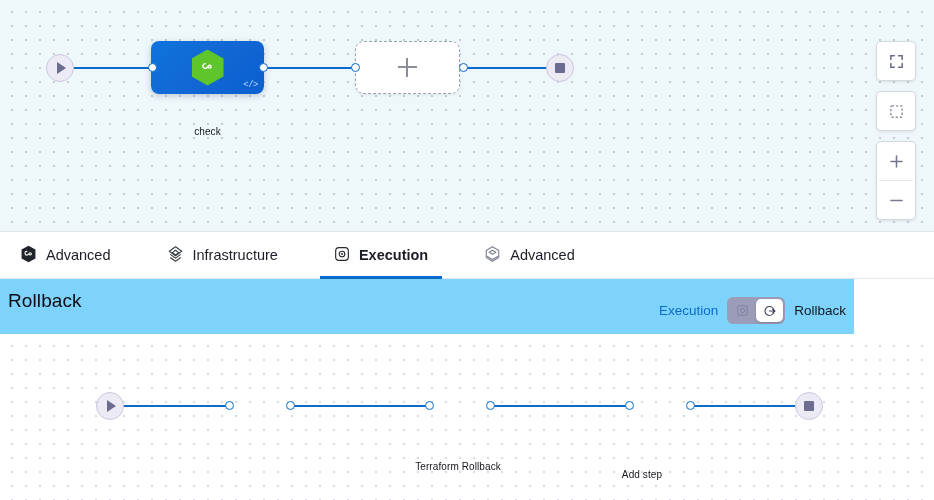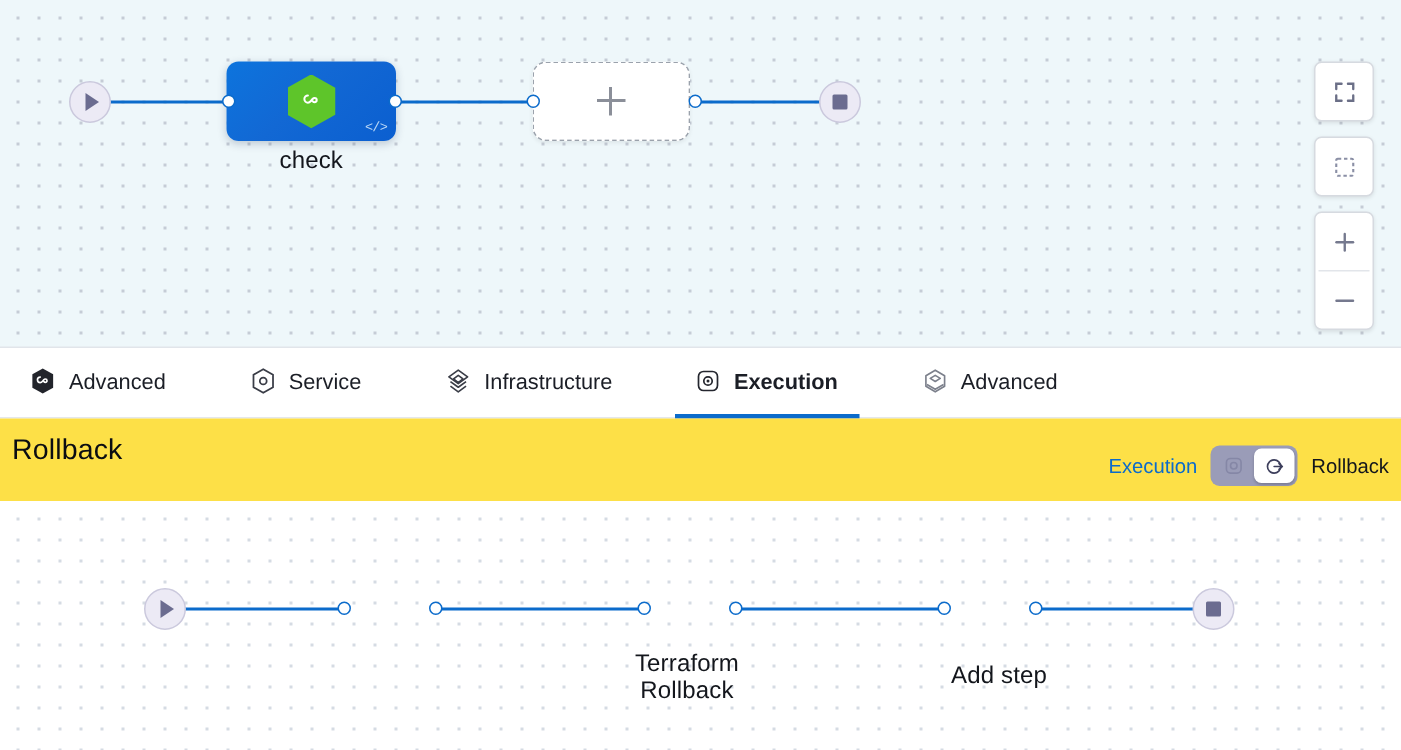--- a/index.html
+++ b/index.html
@@ -77,24 +77,25 @@
   }
   .sq-stop {
     width: 10px; height: 10px;
     background: #6b6c90;
     border-radius: 1px;
   }
 
   .node-label {
     position: absolute;
     text-align: center;
-    font-size: 16px;
+    font-size: 10px;
     color: #13161c;
     line-height: 18px;
     letter-spacing: .1px;
+    margin-top: 24px;
   }
 
   
   .stage-card {
     position: absolute;
     border-radius: 8px;
     background: linear-gradient(135deg, #0d74dd 0%, #1268d4 45%, #0b5fd0 100%);
     box-shadow: 0 2px 6px rgba(20,40,80,.22);
     display: flex;
     align-items: center;
@@ -190,22 +191,22 @@
     position: absolute;
     left: -8px; right: -8px; bottom: -1px;
     height: 3px;
     background: #0b6bcb;
   }
 
   
   .rb-header {
     position: absolute;
     left: 0; top: 279px;
-    width: 934px; height: 55px;
-    background: #fde047;
+    width: 854px; height: 55px;
+    background: #7dd3fc;
   }
   .rb-title {
     position: absolute;
     left: 8px; top: 11px;
     font-size: 19px;
     color: #0b0d12;
     letter-spacing: .1px;
   }
   .switch-wrap {
     position: absolute;
@@ -327,29 +328,20 @@
     <button class="tab">
       <span>
         <svg width="17" height="18" viewBox="0 0 24 26" aria-hidden="true">
           <path d="M12 1 22 6.5v13L12 25 2 19.5v-13z" fill="#22242b"></path>
           <path d="M9.6 9.2a2.7 2.7 0 1 0 0 5.4c.9 0 1.5-.45 2-1.05l1.4-1.65c.45-.55.9-.8 1.5-.8a1.6 1.6 0 1 1 0 3.2c-.55 0-1-.25-1.4-.7" fill="none" stroke="#ffffff" stroke-width="1.6" stroke-linecap="round" stroke-linejoin="round"></path>
         </svg>
       </span>
       <span class="tab-text">Advanced</span>
     </button>
 
-    <button class="tab">
-      <span>
-        <svg width="17" height="18" viewBox="0 0 24 26" aria-hidden="true">
-          <path d="M12 1.6 21.4 7v12L12 24.4 2.6 19V7z" fill="none" stroke="#3a3d47" stroke-width="1.7"></path>
-          <circle cx="12" cy="13" r="3.3" fill="none" stroke="#3a3d47" stroke-width="1.7"></circle>
-        </svg>
-      </span>
-      <span class="tab-text">Service</span>
-    </button>
 
     <button class="tab">
       <span>
         <svg width="17" height="18" viewBox="0 0 24 26" aria-hidden="true">
           <g fill="none" stroke="#3a3d47" stroke-width="1.6" stroke-linejoin="round">
             <path d="M12 2.5 21 9l-9 6.5L3 9z"></path>
             <path d="M12 7.5 16.5 11 12 14.5 7.5 11z"></path>
             <path d="M4.5 13.6 12 19l7.5-5.4"></path>
             <path d="M4.5 18 12 23.4 19.5 18"></path>
           </g>
@@ -422,20 +414,20 @@
 
     <div class="port" style="left:225px; top:67px;"></div>
     <div class="port" style="left:286px; top:67px;"></div>
 
     <div class="port" style="left:425px; top:67px;"></div>
     <div class="port" style="left:486px; top:67px;"></div>
     <div class="node-label" style="left:398px; top:100px; width:120px;">Terraform Rollback</div>
 
     <div class="port" style="left:625px; top:67px;"></div>
     <div class="port" style="left:686px; top:67px;"></div>
-    <div class="node-label" style="left:616px; top:108px; width:100px;">Add step</div>
+    <div class="node-label" style="left:592px; top:108px; width:100px;">Add step</div>
 
     <div class="terminal" style="left:795px; top:58px;">
       <div class="sq-stop"></div>
     </div>
   </div>
 
 </div>
 
 </body></html>

